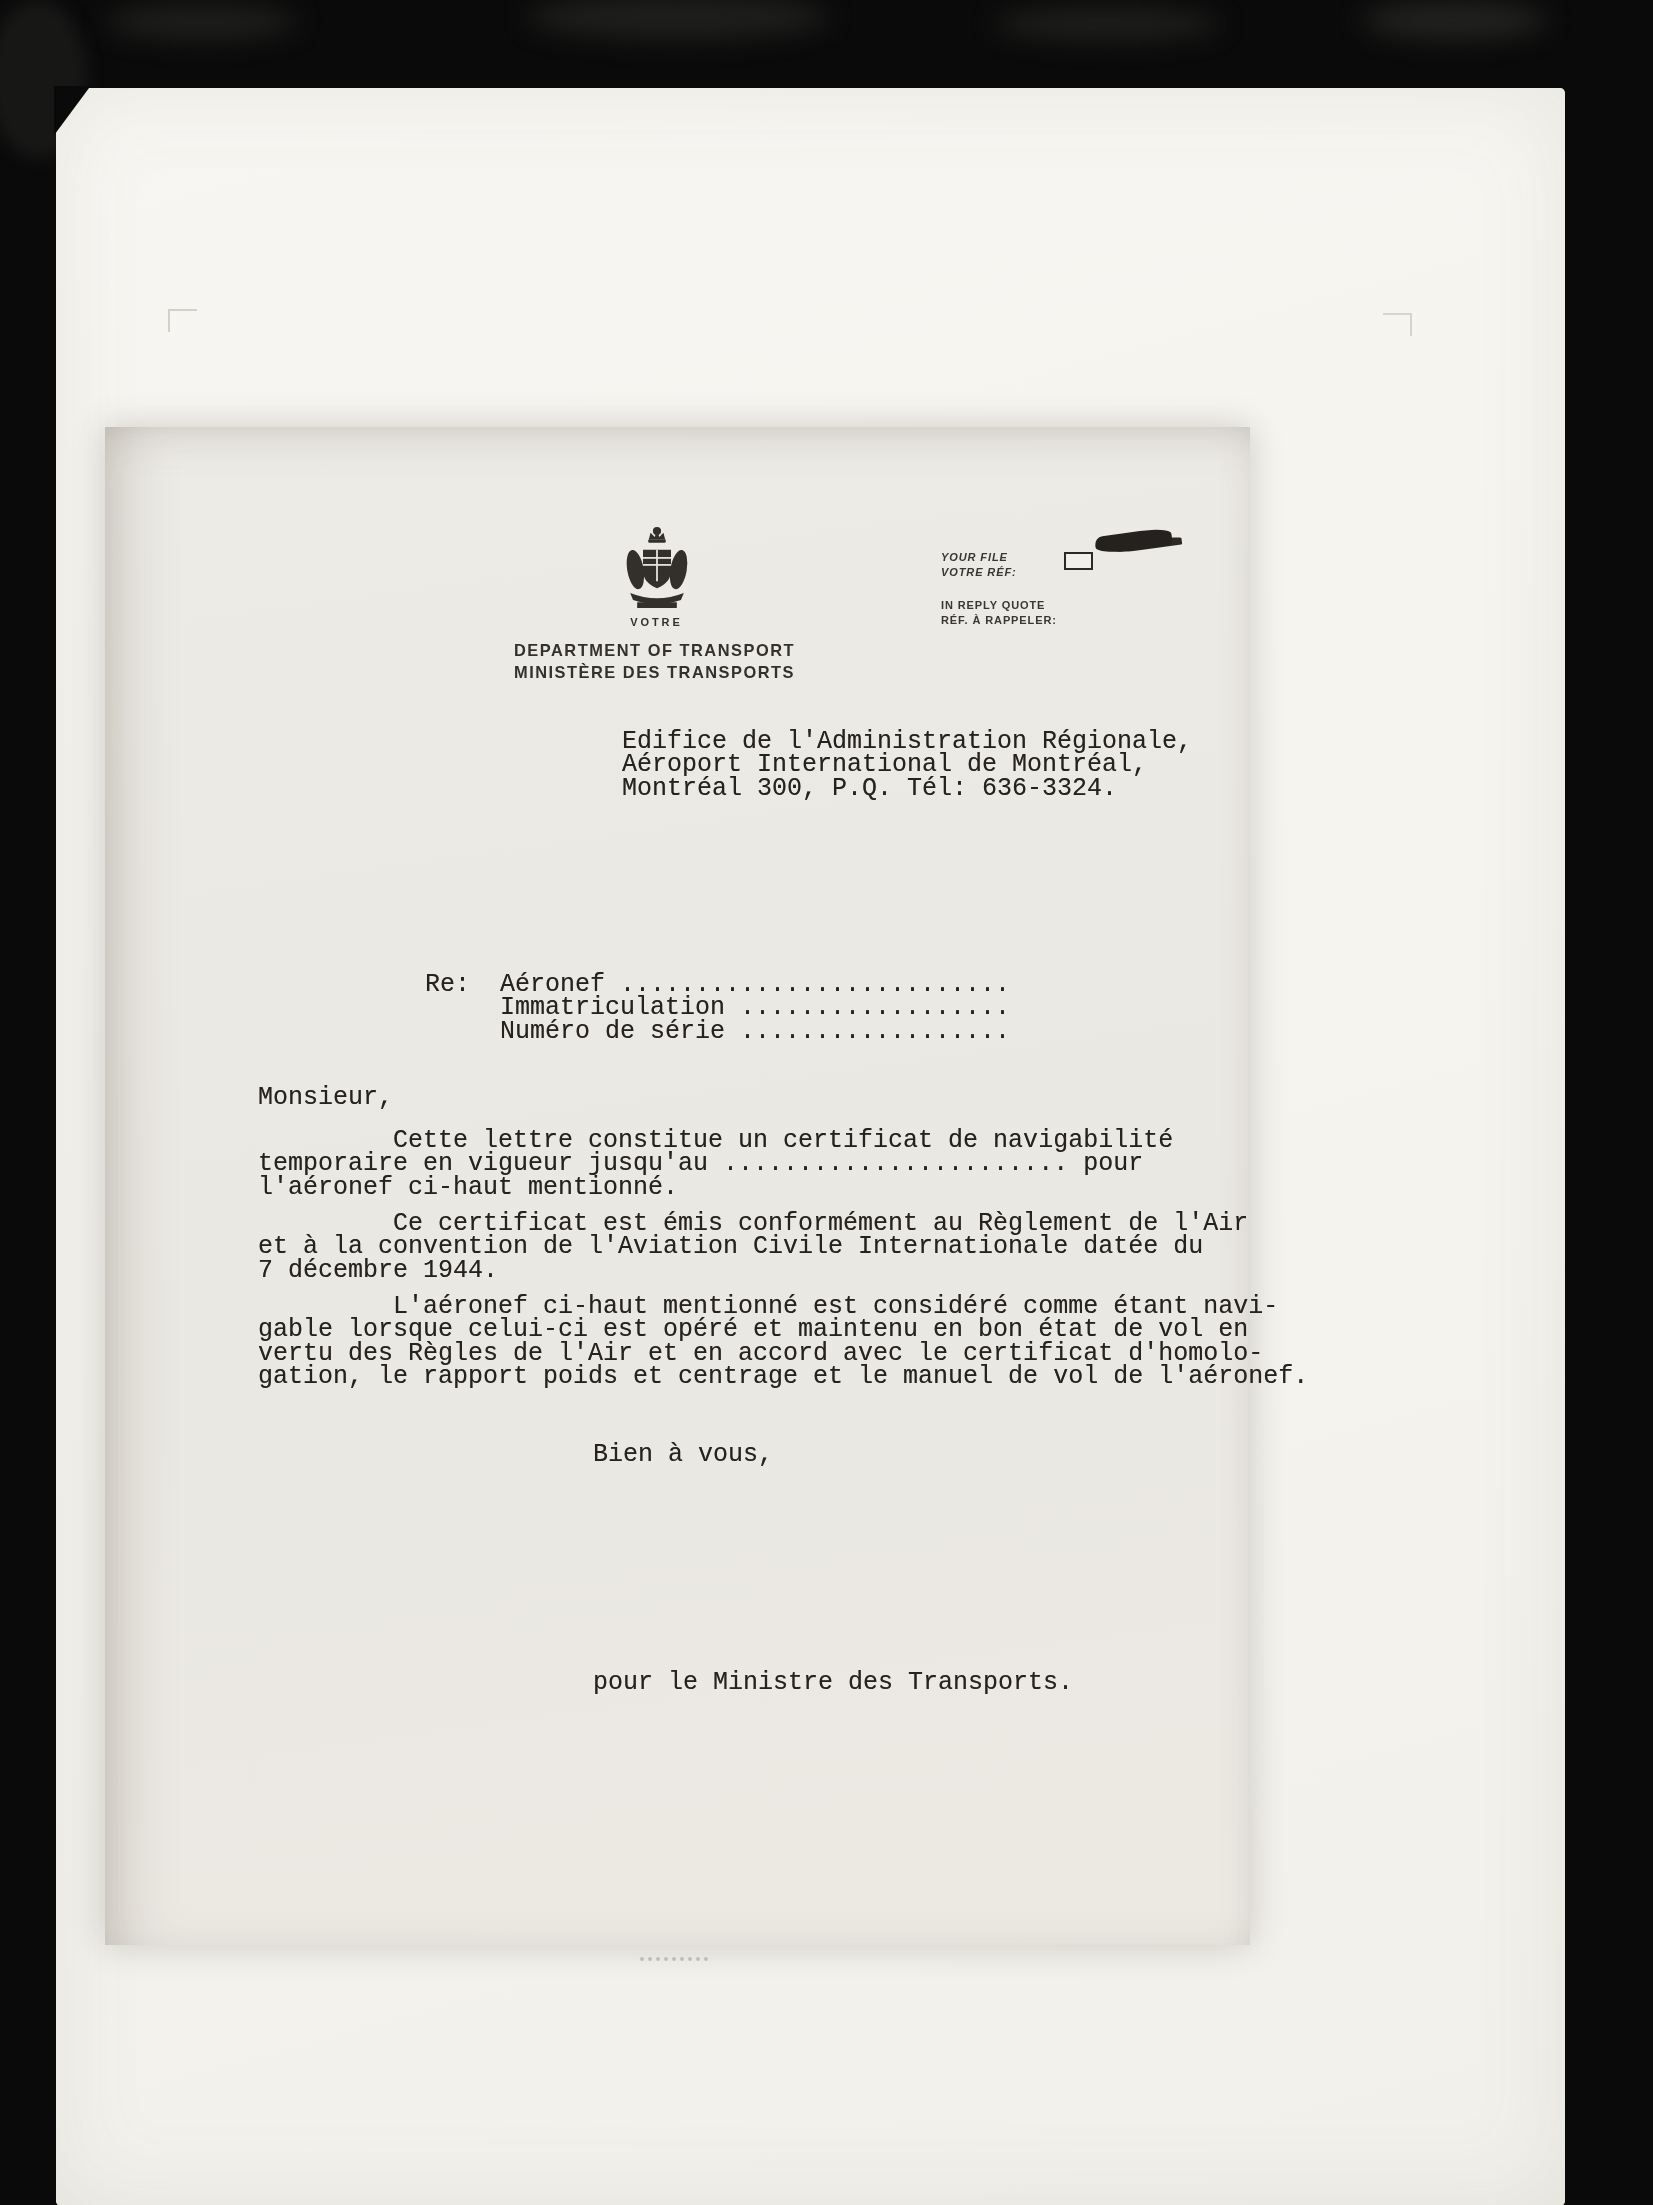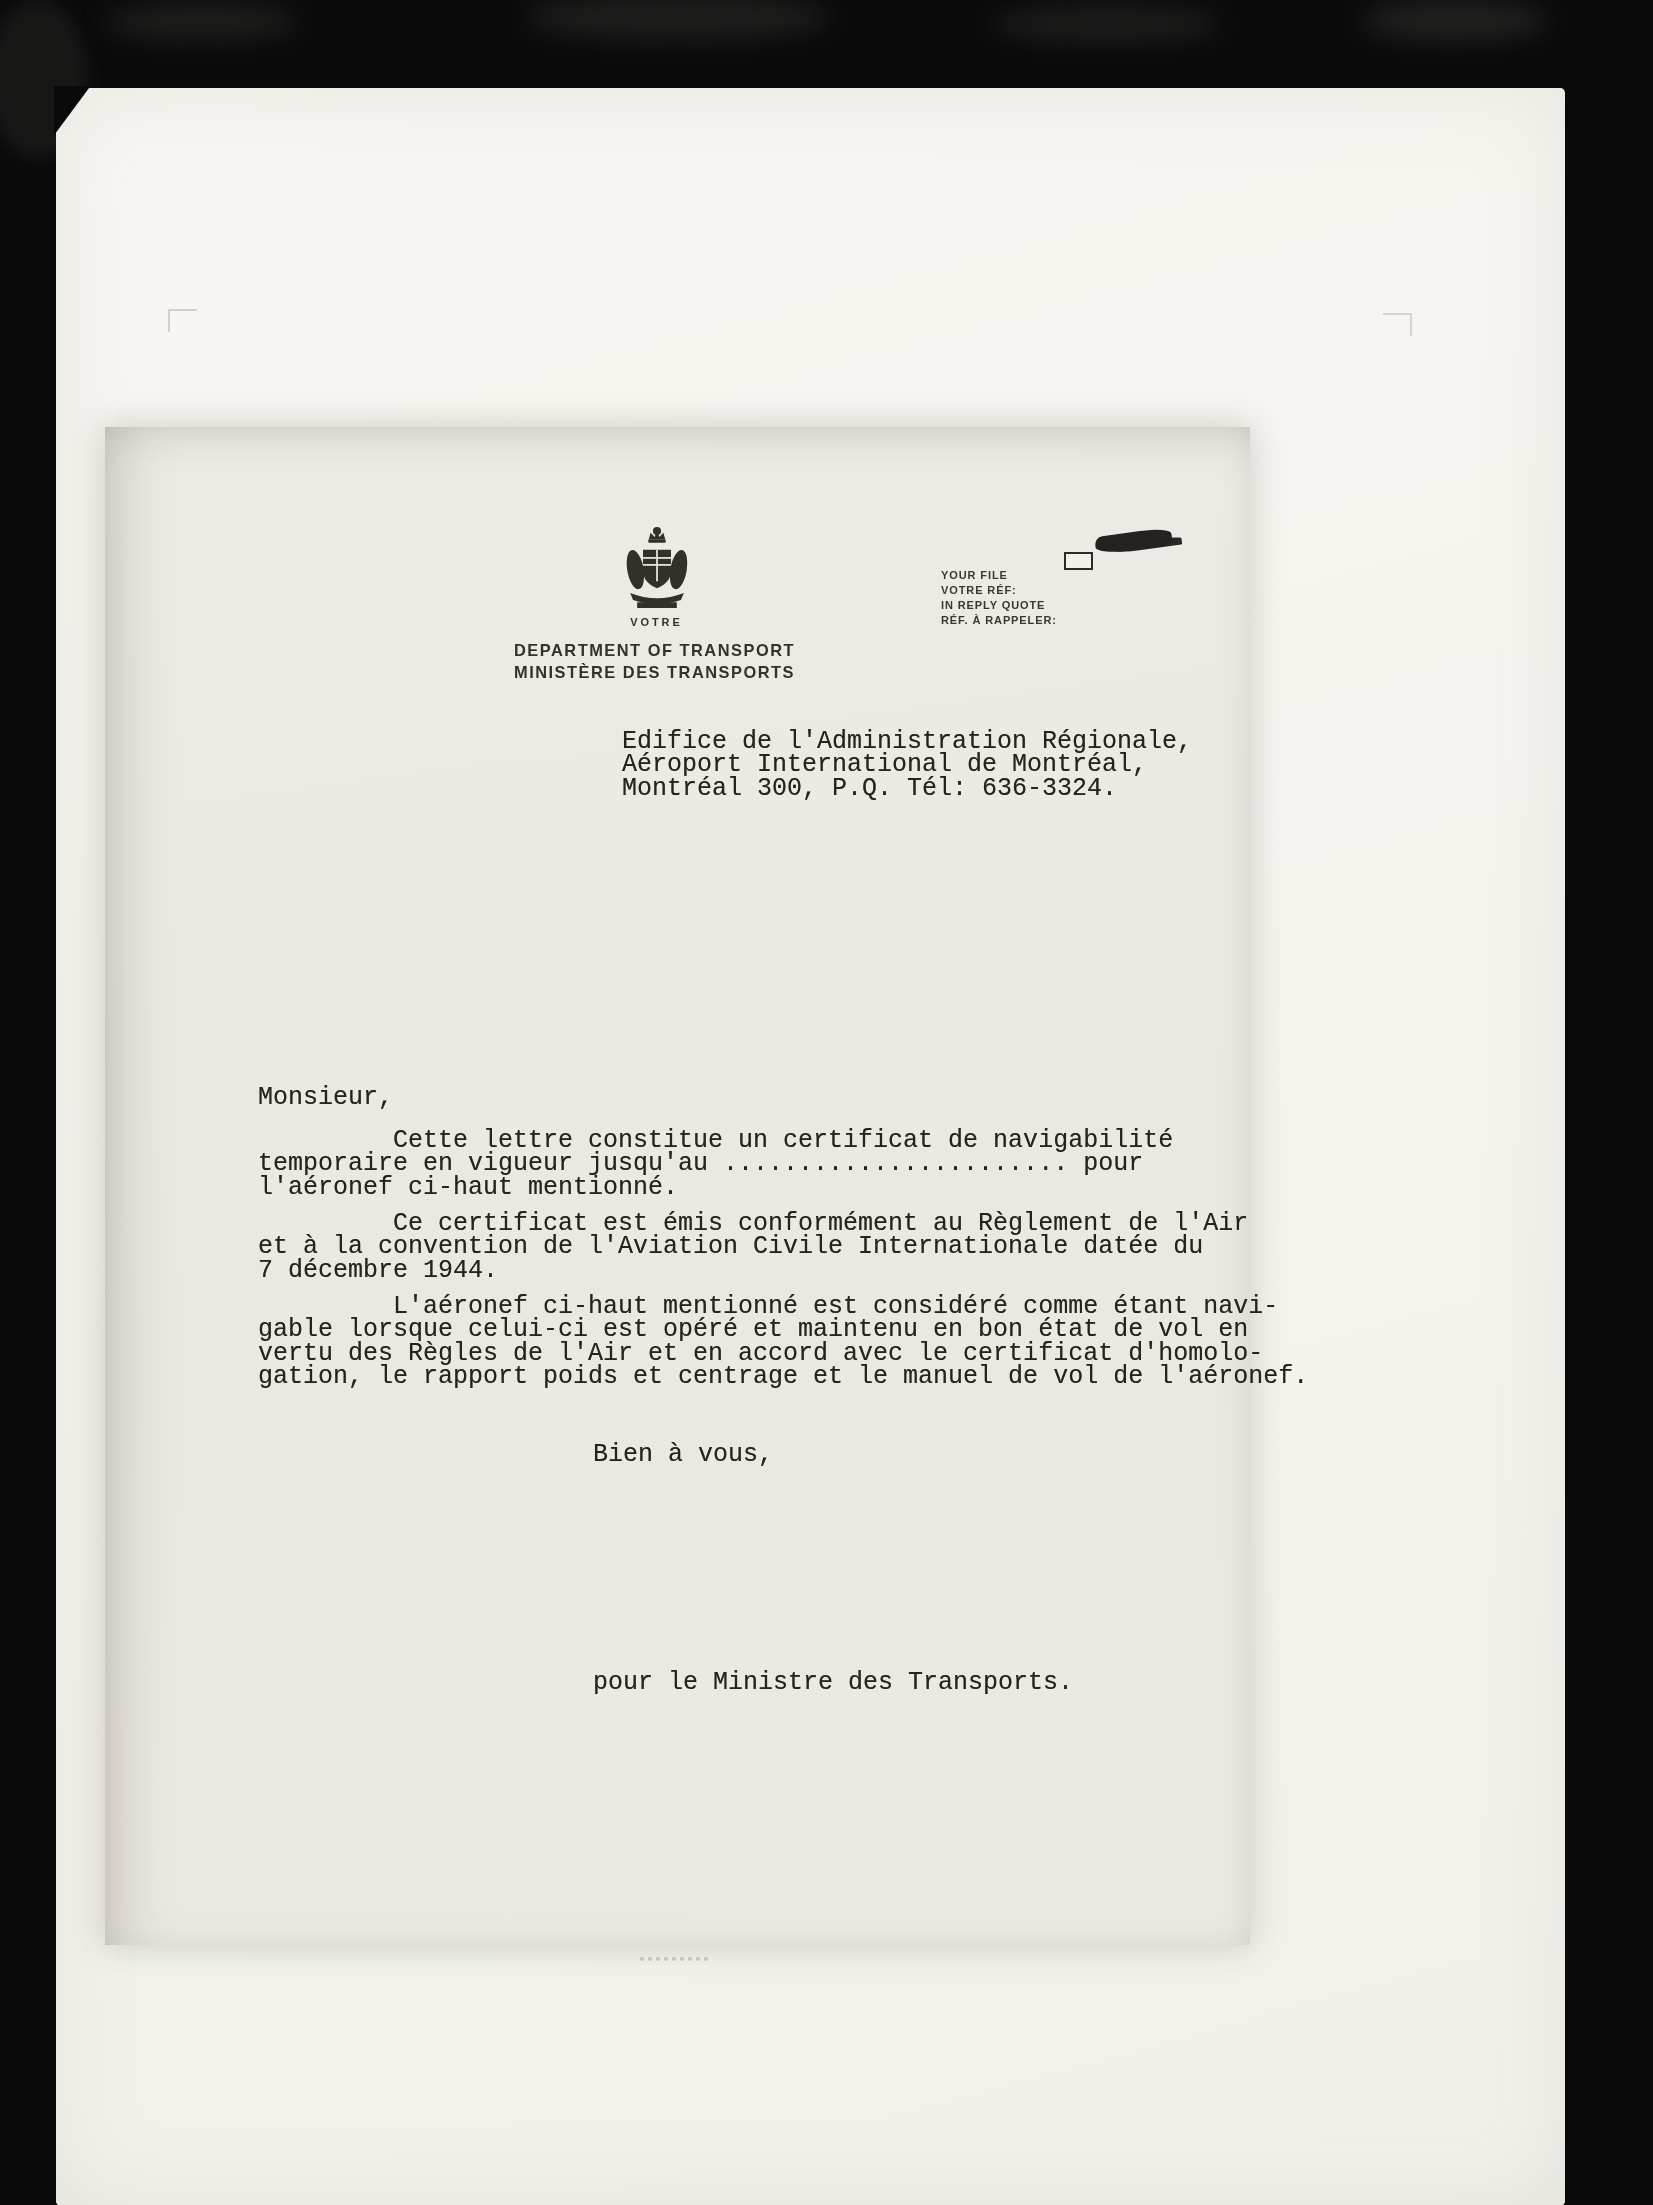--- a/index.html
+++ b/index.html
@@ -114,21 +114,21 @@
     position: absolute;
     margin: 0;
     font-family: "Liberation Sans", sans-serif;
     font-weight: bold;
     color: #3a3733;
     font-size: 11px;
     line-height: 14.6px;
     letter-spacing: 0.9px;
     white-space: pre;
   }
-  .ref-your  { left: 836px; top: 141px; }
+  .ref-your  { left: 836px; top: 123px; font-style: italic; }
   .ref-reply { left: 836px; top: 171px; }
 
   .crest { position: absolute; left: 517px; top: 98px; width: 70px; height: 88px; }
 
   .ink-blob {
     position: absolute;
     left: 990px; top: 105px;
     width: 77px; height: 17.5px;
     background: #24211e;
     border-radius: 8.2px 40% 5.8px 45%;
@@ -202,20 +202,23 @@
 VOTRE RÉF:</pre>
       <pre class="refs ref-reply">IN REPLY QUOTE
 RÉF. À RAPPELER:</pre>
 
       <div class="ink-blob"></div>
       <div class="ink-flag"></div>
 
       <pre class="type address">Edifice de l'Administration Régionale,
 Aéroport International de Montréal,
 Montréal 300, P.Q. Tél: 636-3324.</pre>
+      <pre class="type re-block">Re:  Aéronef ..........................
+     Immatriculation ..................
+     Numéro de série ..................</pre>
       <pre class="type salutation">Monsieur,</pre>
       <pre class="type p1">         Cette lettre constitue un certificat de navigabilité
 temporaire en vigueur jusqu'au ....................... pour
 l'aéronef ci-haut mentionné.</pre>
       <pre class="type p2">         Ce certificat est émis conformément au Règlement de l'Air
 et à la convention de l'Aviation Civile Internationale datée du
 7 décembre 1944.</pre>
       <pre class="type p3">         L'aéronef ci-haut mentionné est considéré comme étant navi-
 gable lorsque celui-ci est opéré et maintenu en bon état de vol en
 vertu des Règles de l'Air et en accord avec le certificat d'homolo-

